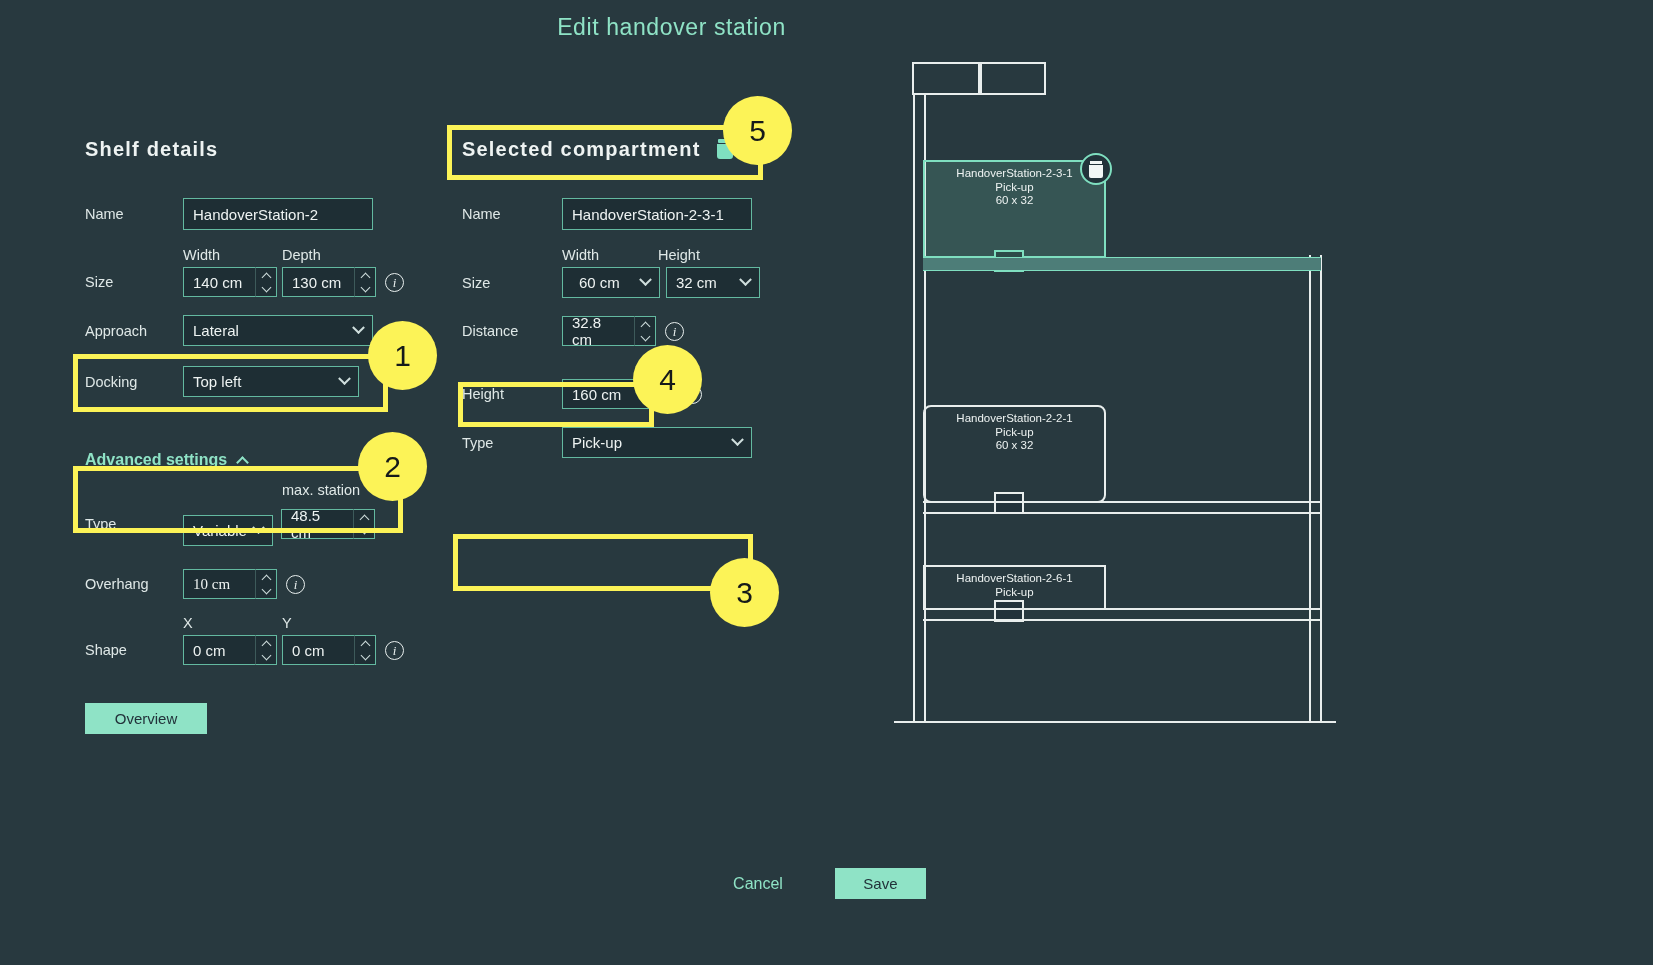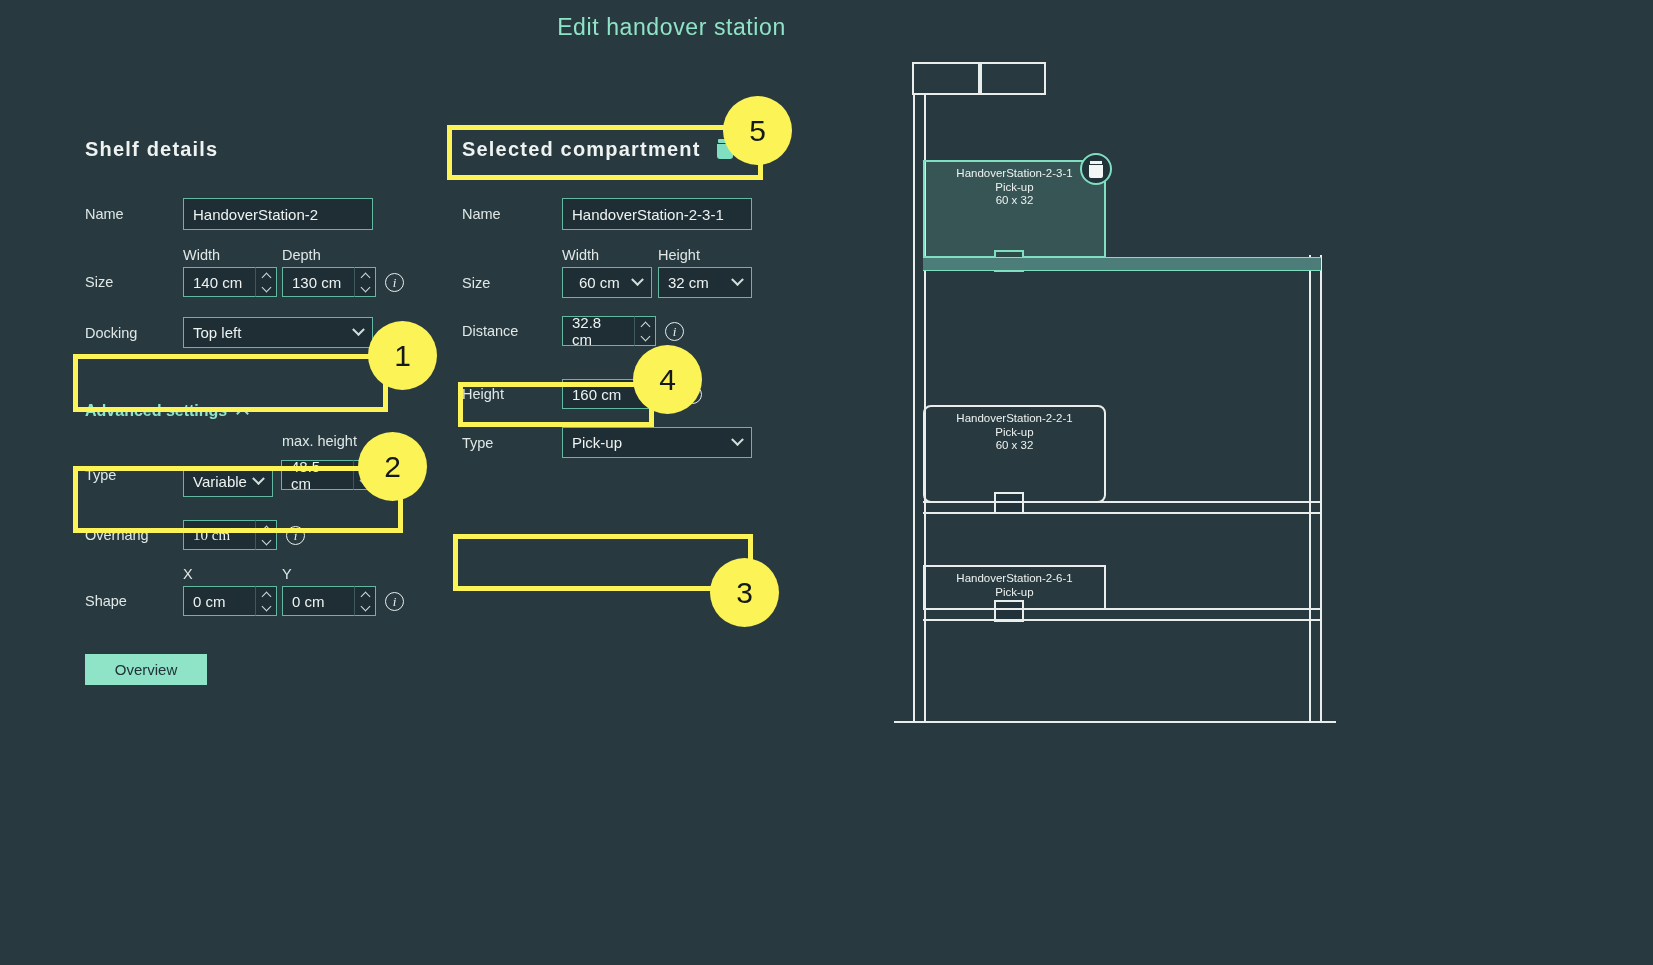--- a/index.html
+++ b/index.html
@@ -263,41 +263,48 @@
       <div class="field num" style="width:72px;">130 cm</div>
       <div class="spinner">
           <i class="up"></i>
           <i class="dn"></i>
         </div>
       <div style="width:9px;"></div>
       <div class="info-icon">i</div>
     </div>
 
     
+    <div class="frow" style="margin-top:18px;">
+      <div class="row-label" style="width:98px;">Approach</div>
+      <div class="select" style="width:190px;">
+        <span>Lateral</span>
+        <span class="chev"></span>
+      </div>
+    </div>
 
     
     <div class="frow" style="margin-top:20px;">
       <div class="row-label" style="width:98px;">Docking</div>
-      <div class="select" style="width:190px;">
+      <div class="select" style="width:176px;">
         <span>Top left</span>
         <span class="chev"></span>
       </div>
     </div>
 
     
     <div class="frow" style="margin-top:54px;">
       <span style="color:#8fe3c6;font-size:16px;font-weight:700;">Advanced settings</span>
       <span style="display:inline-block;width:9px;height:9px;border-left:2px solid #8fe3c6;border-top:2px solid #8fe3c6;transform:rotate(45deg);margin-left:11px;margin-top:4px;"></span>
     </div>
 
     
     <div class="frow" style="margin-top:13px;">
       <div style="width:98px;"></div>
       <div style="width:99px;"></div>
-      <div class="minilabel">max. height</div>
+      <div class="minilabel">max. station</div>
     </div>
 
     
     <div class="frow" style="margin-top:4px;">
       <div class="row-label" style="width:98px;">Type</div>
       <div class="select" style="width:90px;margin-top:13px;">
         <span>Variable</span>
         <span class="chev"></span>
       </div>
       <div style="width:8px;"></div>
@@ -362,21 +369,21 @@
     </div>
 
     <div class="frow" style="margin-top:17px;">
       <div style="width:100px;"></div>
       <div class="minilabel" style="width:96px;">Width</div>
       <div class="minilabel">Height</div>
     </div>
 
     <div class="frow" style="margin-top:4px;">
       <div class="row-label" style="width:100px;">Size</div>
-      <div class="select" style="width:90px;padding-left:16px;">
+      <div class="select" style="width:98px;padding-left:16px;">
         <span>60 cm</span>
         <span class="chev"></span>
       </div>
       <div style="width:6px;"></div>
       <div class="select" style="width:94px;">
         <span>32 cm</span>
         <span class="chev"></span>
       </div>
     </div>
 
@@ -462,14 +469,18 @@
 
   <div class="hl" style="left:453px;top:534px;width:300px;height:57px;"></div>
   <div class="badge" style="left:710px;top:558px;width:69px;height:69px;">3</div>
 
   <div class="hl" style="left:458px;top:382px;width:196px;height:45px;"></div>
   <div class="badge" style="left:633px;top:345px;width:69px;height:69px;">4</div>
 
   <div class="hl" style="left:447px;top:125px;width:316px;height:55px;"></div>
   <div class="badge" style="left:723px;top:96px;width:69px;height:69px;">5</div>
 
+  <div class="footer">
+    <button class="btn-link">Cancel</button>
+    <button class="btn-primary" style="width:91px;height:31px;">Save</button>
+  </div>
 
 </div>
 
 </body></html>

